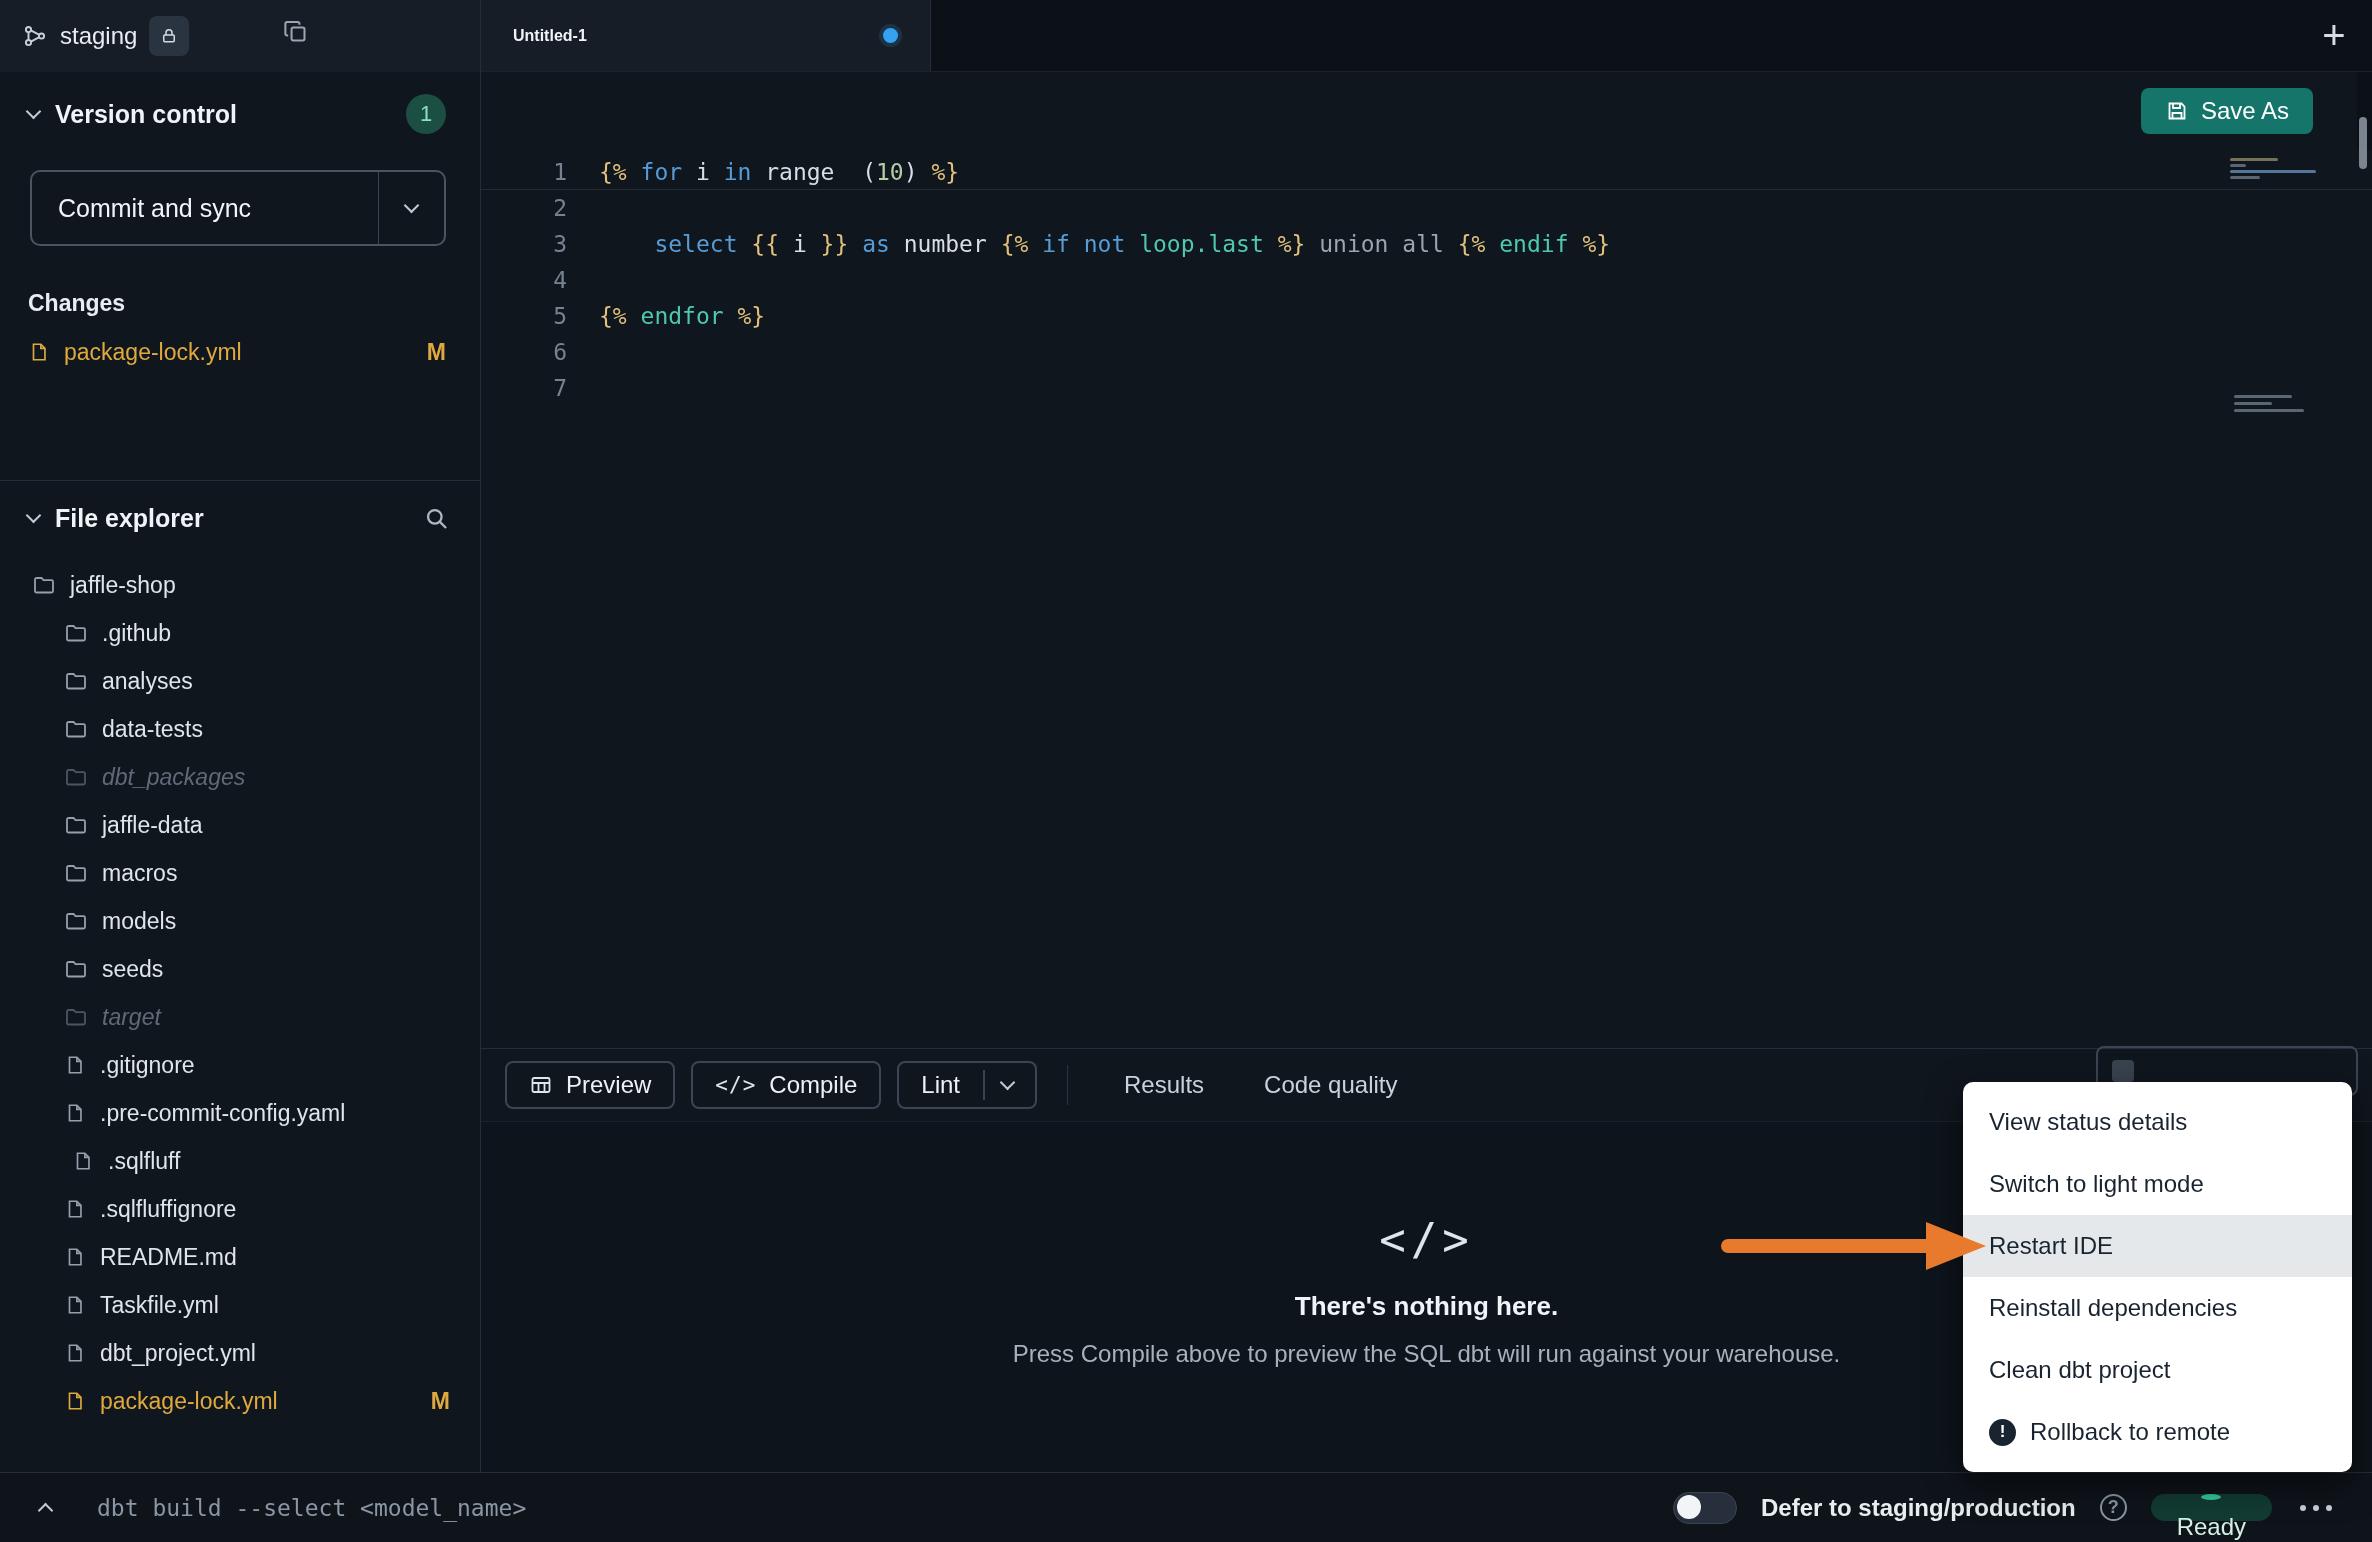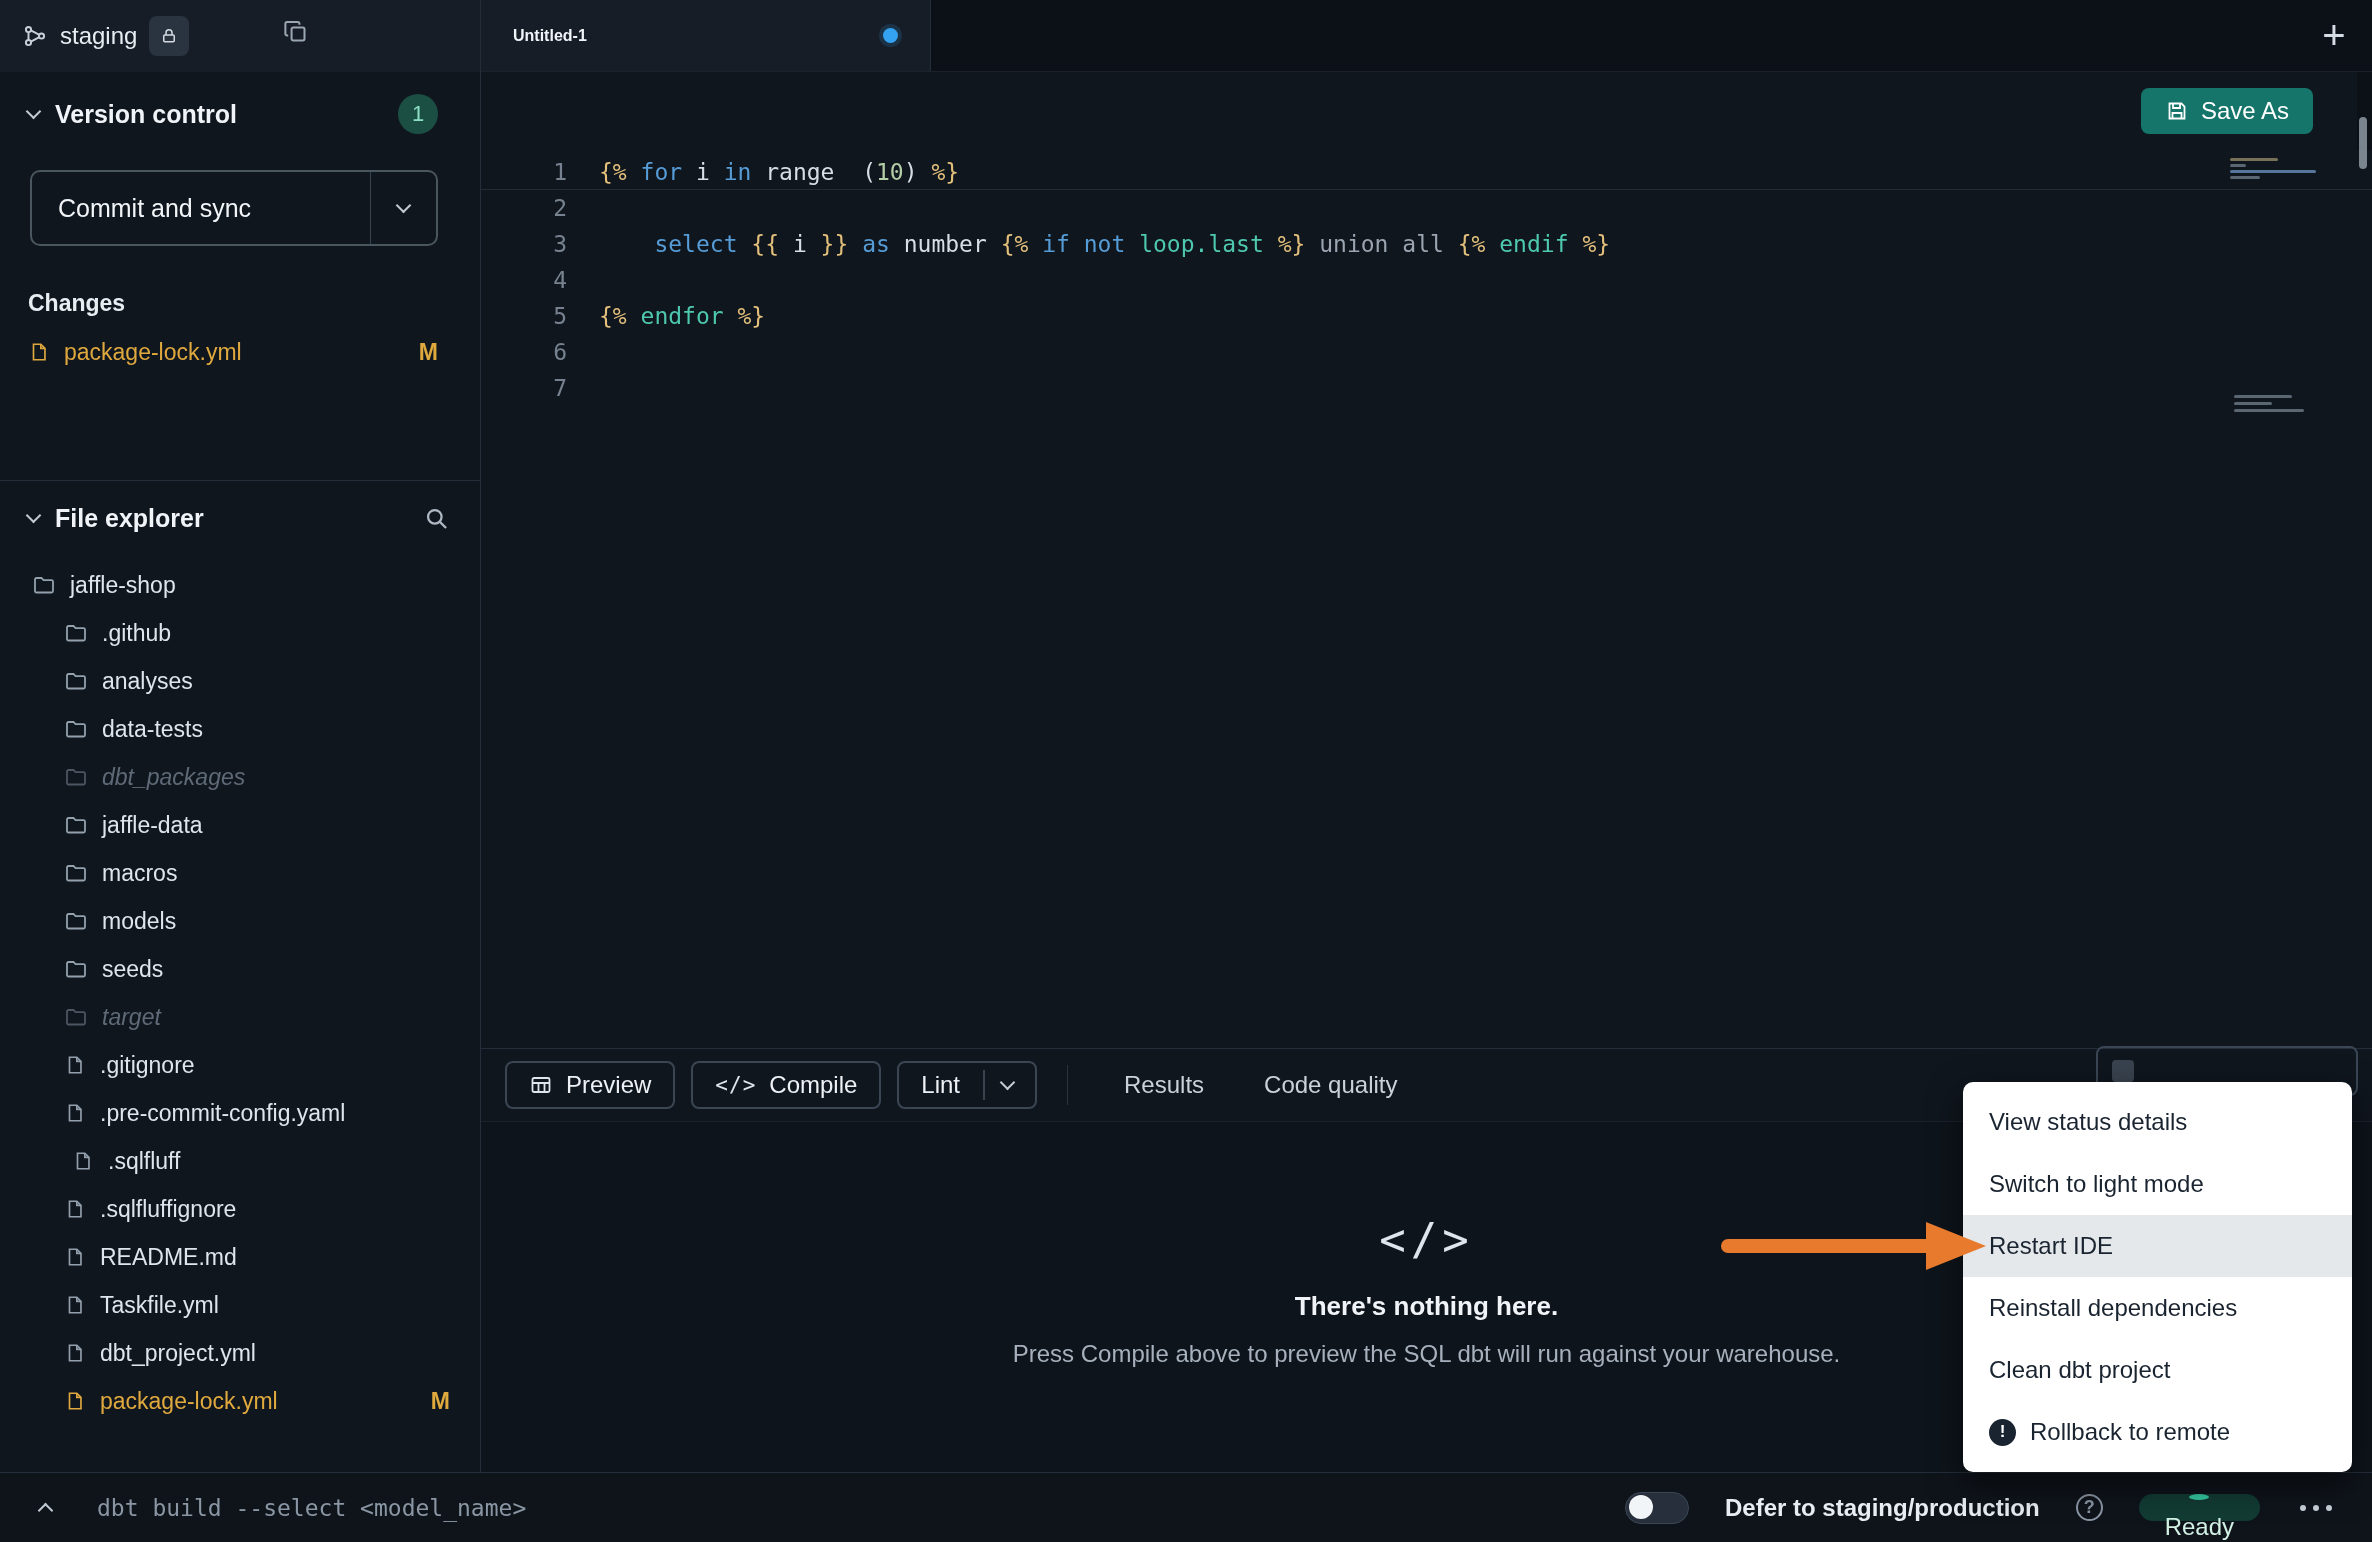--- a/index.html
+++ b/index.html
@@ -13,21 +13,21 @@
   .sb-header{position:absolute;left:0;top:0;right:0;height:72px;background:#161D26;display:flex;align-items:center;padding:0 22px;gap:12px;}
   .branch-name{font-size:24px;color:#E8EDF2;}
   .lock-chip{width:40px;height:40px;border-radius:8px;background:#2A3340;display:flex;align-items:center;justify-content:center;color:#D5DBE2;}
   .copy-btn{position:absolute;left:282px;top:18px;color:#9AA6B2;display:flex;cursor:pointer;}
 
   .section-head{display:flex;align-items:center;height:74px;padding:0 30px 0 28px;gap:16px;}
   .section-title{font-size:25px;font-weight:700;color:#F0F4F8;}
   .chev{display:inline-block;width:11px;height:11px;border-right:2.4px solid currentColor;border-bottom:2.4px solid currentColor;transform:rotate(45deg);margin-top:-6px;color:#C2CBD4;flex:none;}
   .chev.up{transform:rotate(225deg);margin-top:6px;}
 
-  .vc-section{position:absolute;left:0;top:72px;right:12px;}
+  .vc-section{position:absolute;left:0;top:72px;right:4px;}
   .vc-section .section-head{height:84px;}
   .vc-badge{margin-left:auto;width:40px;height:40px;border-radius:50%;background:var(--c-badge-bg,#1C4F43);color:var(--c-badge-text,#8CDFC2);font-size:22px;display:flex;align-items:center;justify-content:center;}
   .commit-btn{margin:14px 30px 0 30px;width:calc(100% - 60px);height:76px;border:2px solid #49555F;border-radius:10px;display:flex;align-items:center;background:transparent;color:inherit;padding:0;cursor:pointer;}
   .commit-label{flex:1;text-align:left;font-size:25px;color:#F2F5F8;padding-left:26px;}
   .commit-caret{width:66px;align-self:stretch;display:flex;align-items:center;justify-content:center;border-left:1.5px solid #39434F;}
   .changes-label{margin:44px 30px 0 28px;font-size:23px;font-weight:700;color:#E8EDF2;}
   .change-row{display:flex;align-items:center;height:54px;margin-top:8px;padding:0 30px 0 28px;gap:14px;color:var(--c-modified,#E0A93E);font-size:23px;cursor:pointer;}
   .change-row .icon{display:flex;color:var(--c-modified,#E0A93E);}
   .cr-status{margin-left:auto;font-weight:700;}
 
@@ -86,21 +86,21 @@
 
   .panel-body{position:absolute;left:0;top:1122px;right:0;height:350px;background:#0E141B;display:flex;flex-direction:column;align-items:center;padding-top:92px;}
   .empty-icon{font-family:"DejaVu Sans Mono",monospace;font-size:44px;letter-spacing:5px;color:#DFE5EC;}
   .empty-title{margin-top:26px;font-size:26px;font-weight:700;color:#F0F4F8;}
   .empty-hint{margin-top:18px;font-size:24px;color:#A6B1BD;}
 
   
   .statusbar{position:absolute;left:0;top:1472px;right:0;height:70px;background:#0F141B;border-top:1px solid #242E3A;display:flex;align-items:center;padding:0 36px 0 40px;z-index:10;}
   .sb-expand{color:#C9D1D9;margin-right:46px;cursor:pointer;display:flex;}
   .command{font-family:"DejaVu Sans Mono",monospace;font-size:23px;color:#8A96A4;cursor:text;}
-  .sb-right{margin-left:auto;display:flex;align-items:center;gap:36px;}
+  .sb-right{margin-left:auto;display:flex;align-items:center;gap:24px;}
   .toggle{width:64px;height:32px;border-radius:16px;background:#262F3B;border:1.5px solid #3A4654;position:relative;cursor:pointer;}
   .knob{position:absolute;left:3px;top:2.5px;width:24px;height:24px;border-radius:50%;background:#F2F5F8;}
   .defer-label{font-size:24px;font-weight:700;color:#E8EDF2;}
   .help{width:27px;height:27px;border-radius:50%;border:2px solid #8A96A4;color:#8A96A4;font-size:18px;font-weight:700;display:flex;align-items:center;justify-content:center;cursor:pointer;}
   .ready{height:27px;padding:0 26px;border-radius:22px;background:var(--c-ready-bg,#123B33);color:var(--c-ready-text,#D2F0E4);font-size:24px;display:flex;align-items:center;gap:13px;flex-direction:column;}
   .ready-ring{width:20px;height:20px;border-radius:50%;border:3px solid var(--c-ready-ring,#35C79E);}
   .dots{display:flex;gap:7px;padding:10px 4px;cursor:pointer;}
   .dots i{width:6px;height:6px;border-radius:50%;background:#C9D1D9;}
 
   

